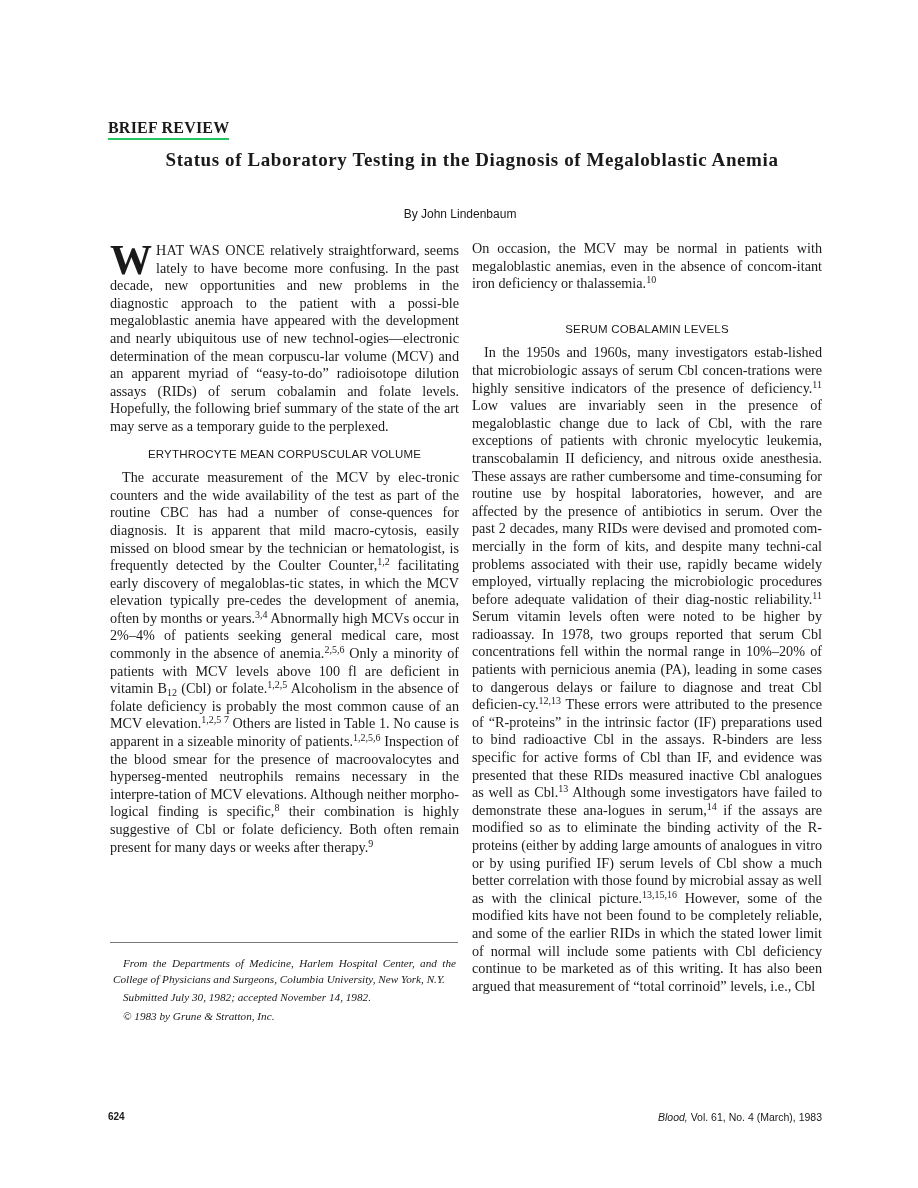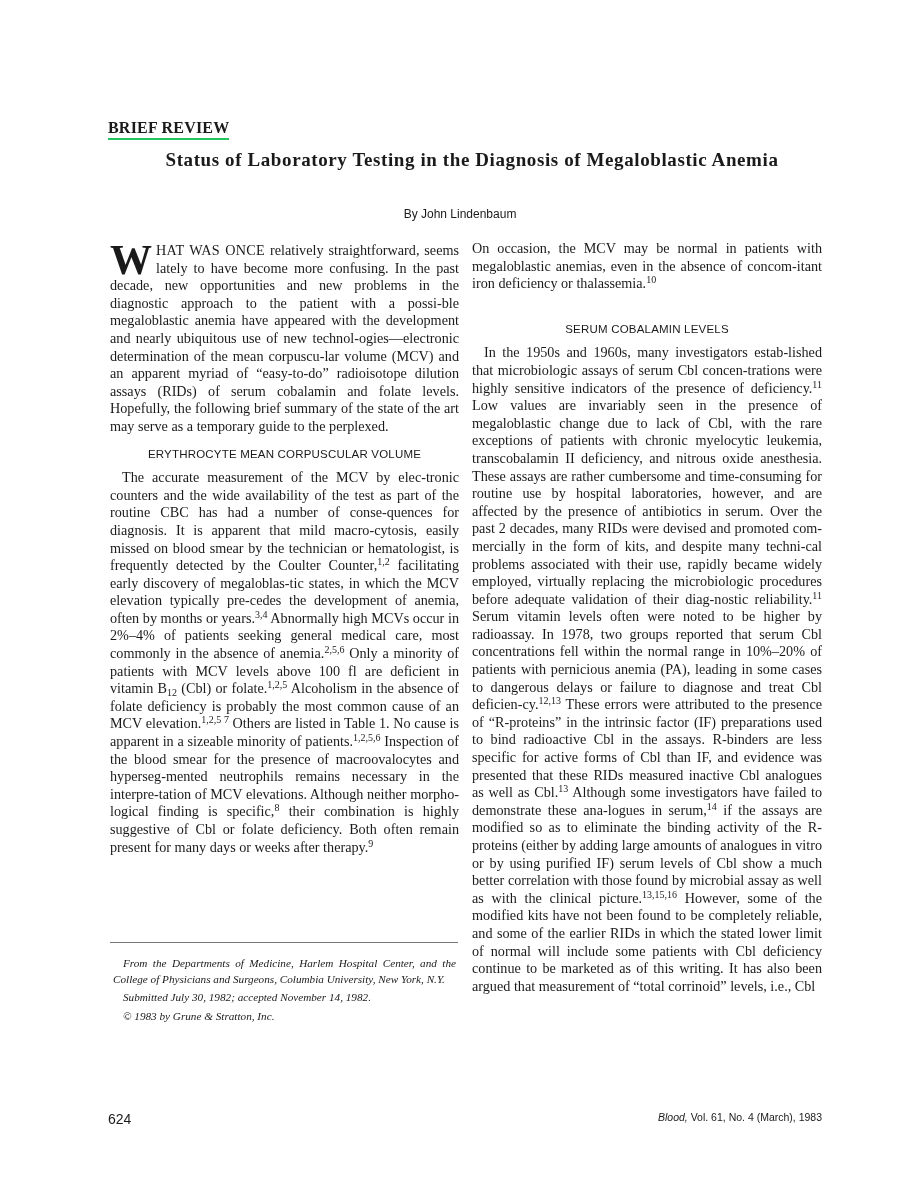--- a/index.html
+++ b/index.html
@@ -45,21 +45,21 @@
       position: absolute; left: 110px; top: 942px; width: 348px; height: 0;
       border-top: 1.5px solid #777;
     }
     .footnotes {
       position: absolute; left: 110px; top: 953px; width: 349px;
       font-size: 11.2px; line-height: 15.6px; font-style: italic; text-align: justify;
     }
     .footnotes p { margin: 3px; text-indent: 10px; }
     .footer-left {
       position: absolute; left: 108px; top: 1111px;
-      font-family: "Liberation Sans", sans-serif; font-size: 14px; font-weight: normal;
+      font-family: "Liberation Sans", sans-serif; font-size: 10px; font-weight: bold;
     }
     .footer-right {
       position: absolute; right: 96px; top: 1111px;
       font-family: "Liberation Sans", sans-serif; font-size: 10.5px;
     }
     .footer-right i { }
   </style>
 </head>
 <body>
 

